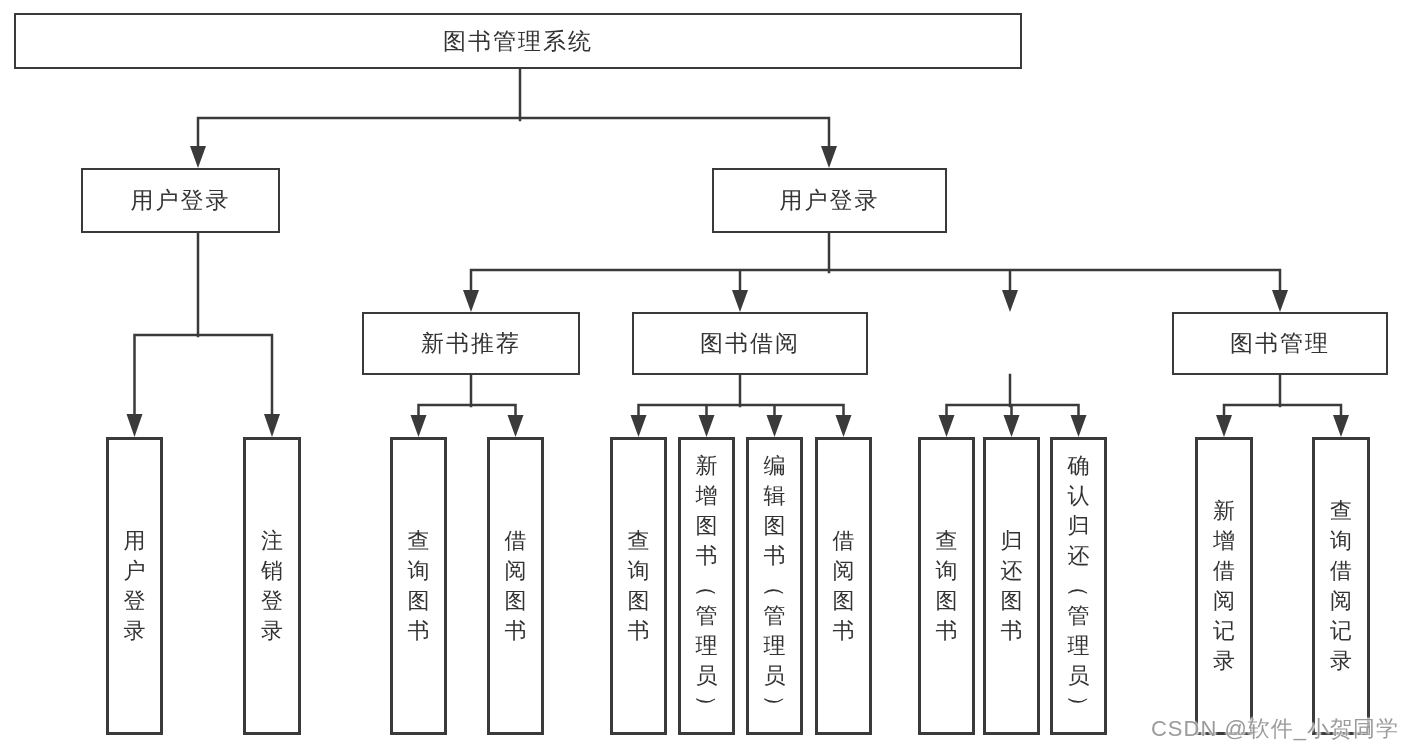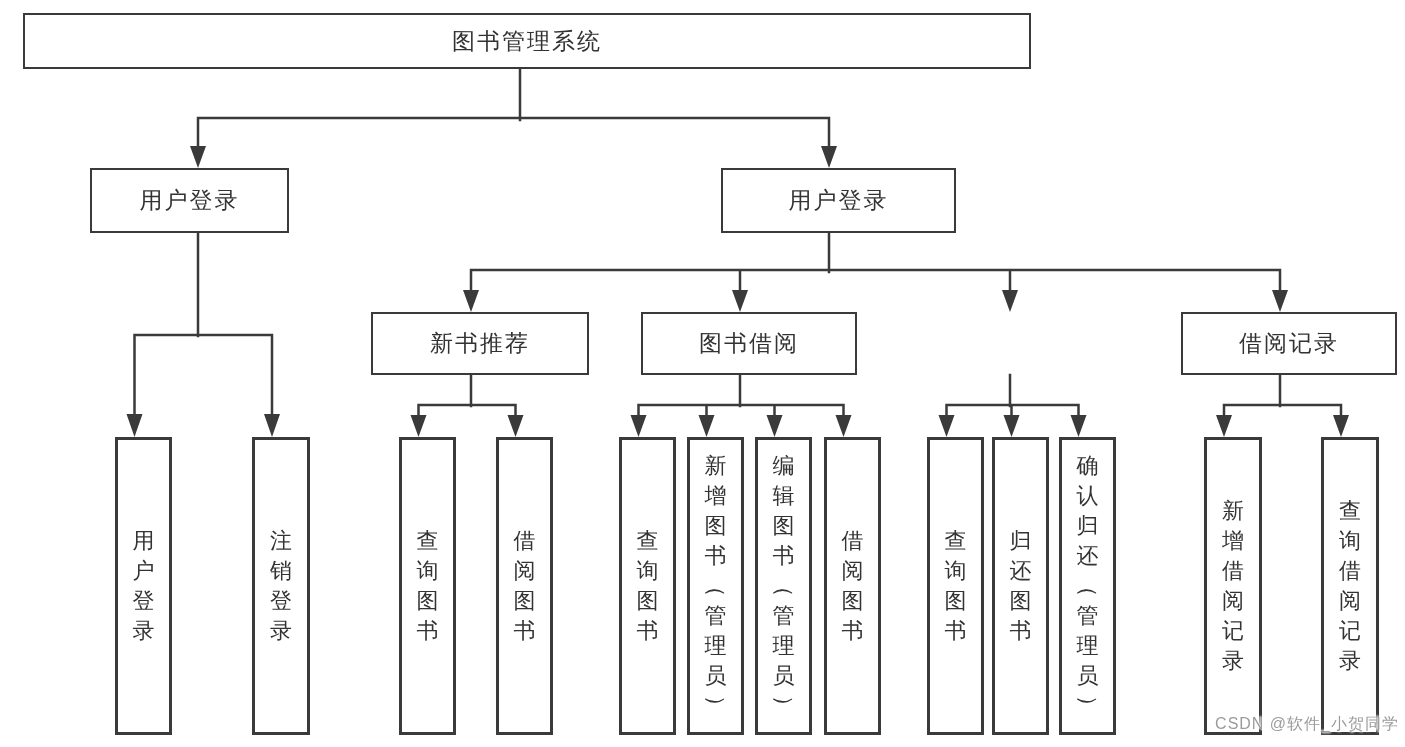--- a/index.html
+++ b/index.html
@@ -11,30 +11,29 @@
   }
   svg.connectors{position:absolute;left:0;top:0;z-index:1;}
   .cline{fill:none;stroke:var(--line,#3a3a3a);stroke-width:2.5;stroke-linecap:square;}
   .ahead{fill:var(--line,#3a3a3a);stroke:none;}
   .box{
     position:absolute;z-index:2;background:#fff;box-sizing:border-box;
     border:2px solid var(--box-border,#3a3a3a);
     display:flex;align-items:center;justify-content:center;
     font-size:23px;color:var(--text,#333333);letter-spacing:2px;
     white-space:nowrap;
-    margin-left:9px;
   }
   .vbox{
     border-width:3px;flex-direction:column;font-size:22px;letter-spacing:0;
   }
   .vbox span{display:block;height:30px;line-height:30px;text-align:center;width:100%;}
   .vbox span.rot{transform:rotate(90deg);}
   .watermark{
     position:absolute;z-index:5;right:6px;top:714px;
-    font-size:16px;letter-spacing:1px;
+    font-size:22px;letter-spacing:1px;
     color:var(--watermark,#9b9b9b);
     text-shadow:0 0 3px #ffffff,1px 1px 2px #ffffff,-1px -1px 2px #ffffff;
     text-align:right;
   }
 </style>
 </head>
 <body>
 
 <div class="canvas">
 
@@ -79,22 +78,22 @@
       M1216 415 L1232 415 L1224 437 Z
       M1333 415 L1349 415 L1341 437 Z"></path>
   </svg>
 
   <div class="box" style="left:14px;top:13px;width:1008px;height:56px">图书管理系统</div>
 
   <div class="box" style="left:81px;top:168px;width:199px;height:65px">用户登录</div>
   <div class="box" style="left:712px;top:168px;width:235px;height:65px">用户登录</div>
 
   <div class="box" style="left:362px;top:312px;width:218px;height:63px">新书推荐</div>
-  <div class="box" style="left:632px;top:312px;width:216px;height:63px">图书借阅</div>
-  <div class="box" style="left:1172px;top:312px;width:216px;height:63px">借阅记录</div>
+  <div class="box" style="left:632px;top:312px;width:236px;height:63px">图书借阅</div>
+  <div class="box" style="left:1172px;top:312px;width:216px;height:63px">图书管理</div>
 
   <div class="box vbox" style="left:106px;top:437px;width:57px;height:298px">
       <span>用</span>
       <span>户</span>
       <span>登</span>
       <span>录</span>
     </div>
   <div class="box vbox" style="left:243px;top:437px;width:58px;height:298px">
       <span>注</span>
       <span>销</span>

